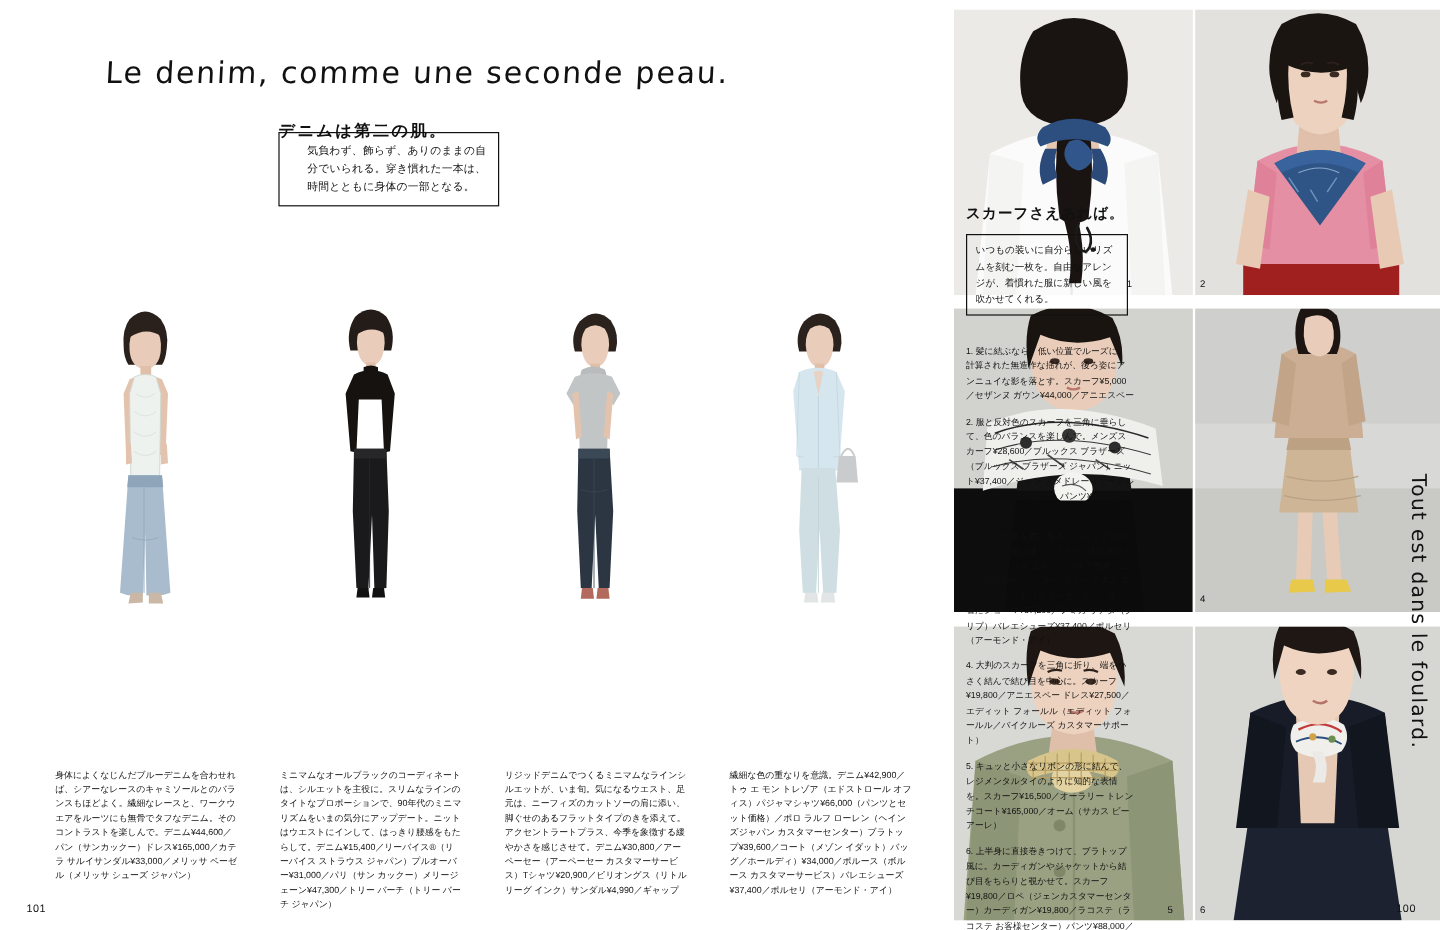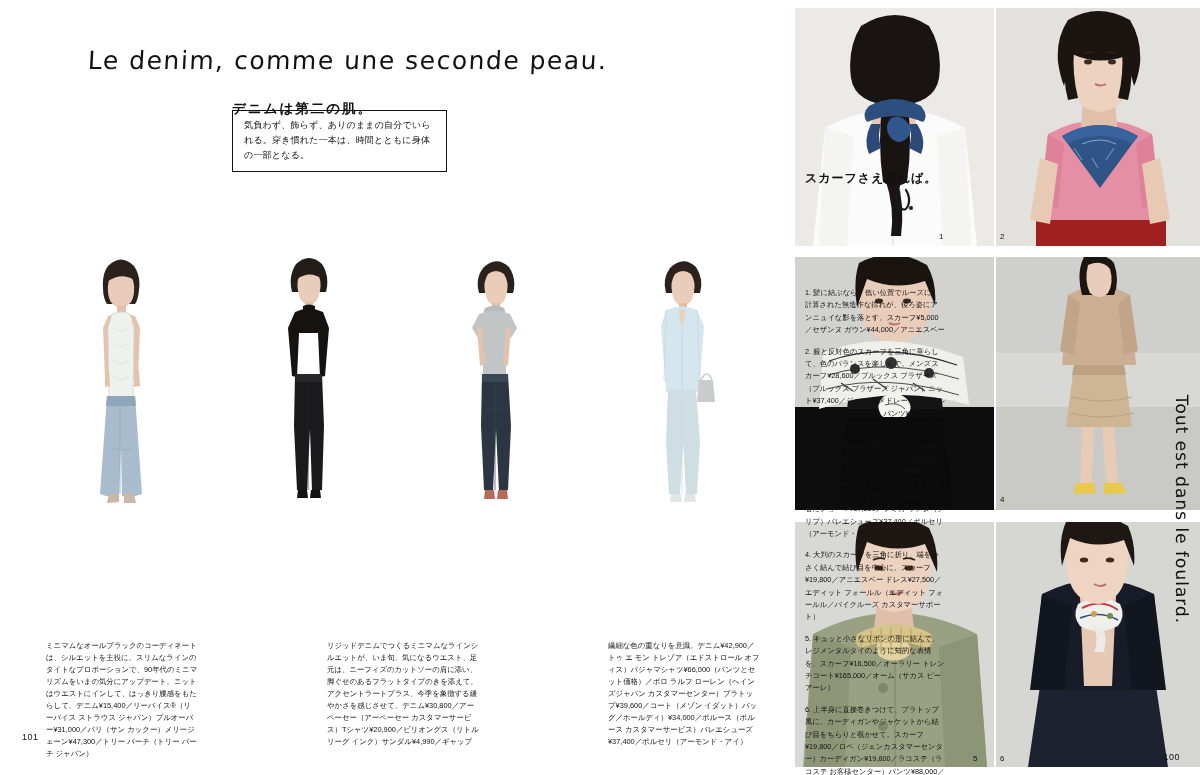--- a/index.html
+++ b/index.html
@@ -48,23 +48,23 @@
     font-size: 13.5px;
     font-weight: bold;
     letter-spacing: 2px;
     color: #111;
     margin-top: 12px;
   }
   .lead-box {
     position: absolute;
     left: 232px;
     top: 110px;
-    width: 215px;
+    width: 184px;
     border: 1px solid #111;
-    padding: 7px 9px 8px 11px;
+    padding: 7px 9px 8px 23px;
     box-sizing: border-box;
   }
   .lead-box p {
     margin: 0;
     font-size: 9px;
     line-height: 1.65;
     color: #111;
     letter-spacing: 0.2px;
   }
 
@@ -103,21 +103,21 @@
   .caption {
     width: 152px;
     font-size: 7.4px;
     line-height: 1.62;
     color: #111;
     letter-spacing: 0px;
   }
   .folio-left {
     position: absolute;
     left: 22px;
-    top: 732px;
+    top: 752px;
     font-size: 9px;
     color: #111;
     letter-spacing: 0.5px;
   }
 
   
   .page-right {
     position: relative;
     width: 405px;
     height: 775px;
@@ -299,20 +299,21 @@
           <path d="M95 132 q6 -12 11 0" stroke="#c9cbcc" fill="none" stroke-width="1.6"></path>
 
           <path d="M65 246 l10 0 l1 8 l-12 0z" fill="#e2e5e6"></path>
           <path d="M79 246 l10 0 l1 8 l-12 0z" fill="#e2e5e6"></path>
         </svg>
       </div>
 
     </div>
 
     <div class="captions">
+      <div class="caption">身体によくなじんだブルーデニムを合わせれば、シアーなレースのキャミソールとのバランスもほどよく。繊細なレースと、ワークウエアをルーツにも無骨でタフなデニム。そのコントラストを楽しんで。デニム¥44,600／パン（サンカックー）ドレス¥165,000／カテラ サルイサンダル¥33,000／メリッサ ベーゼル（メリッサ シューズ ジャパン）</div>
       <div class="caption">ミニマムなオールブラックのコーディネートは、シルエットを主役に。スリムなラインのタイトなプロポーションで、90年代のミニマリズムをいまの気分にアップデート。ニットはウエストにインして、はっきり腰感をもたらして。デニム¥15,400／リーバイス®（リーバイス ストラウス ジャパン）プルオーバー¥31,000／パリ（サン カックー）メリージェーン¥47,300／トリー バーチ（トリー バーチ ジャパン）</div>
       <div class="caption">リジッドデニムでつくるミニマムなラインシルエットが、いま旬。気になるウエスト、足元は、ニーフィズのカットソーの肩に添い、脚ぐせのあるフラットタイプのきを添えて。アクセントラートプラス、今季を象徴する緩やかさを感じさせて。デニム¥30,800／アーペーセー（アーペーセー カスタマーサービス）Tシャツ¥20,900／ビリオングス（リトルリーグ インク）サンダル¥4,990／ギャップ</div>
       <div class="caption">繊細な色の重なりを意識。デニム¥42,900／トゥ エ モン トレゾア（エドストロール オフィス）パジャマシャツ¥66,000（パンツとセット価格）／ポロ ラルフ ローレン（ヘインズジャパン カスタマーセンター）ブラトップ¥39,600／コート（メゾン イダット）バッグ／ホールディ）¥34,000／ポルース（ボルース カスタマーサービス）バレエシューズ¥37,400／ポルセリ（アーモンド・アイ）</div>
     </div>
 
     <div class="folio-left">101</div>
   </div>
 
   <div class="page-right">
 
@@ -496,20 +497,21 @@
         <path d="M70 0 q32 -14 62 4 q8 18 6 40 l-10 -26 q-28 10 -54 -2 l-8 28 q-4 -26 4 -44z" fill="#1e1714"></path>
         <ellipse cx="88" cy="38" rx="4.2" ry="2.5" fill="#3b2a22"></ellipse>
         <ellipse cx="114" cy="38" rx="4.2" ry="2.5" fill="#3b2a22"></ellipse>
         <path d="M98 62 q7 4 12 0" stroke="#b5746a" stroke-width="2" fill="none"></path>
       </svg>
       <div class="ph-num" style="left:4px; top:232px;">6</div>
     </div>
 
     <div class="rp-text-col">
       <div class="rp-title">スカーフさえあれば。</div>
+      <div class="rp-lead">いつもの装いに自分らしいリズムを刻む一枚を。自由なアレンジが、着慣れた服に新しい風を吹かせてくれる。</div>
     </div>
 
     <div class="rp-credits">
       <p>1. 髪に結ぶなら、低い位置でルーズに。計算された無造作な揺れが、後ろ姿にアンニュイな影を落とす。スカーフ¥5,000／セザンヌ ガウン¥44,000／アニエスベー</p>
       <p>2. 服と反対色のスカーフを三角に垂らして、色のバランスを楽しんで。メンズスカーフ¥28,600／ブルックス ブラザーズ（ブルックス ブラザーズ ジャパン）ニット¥37,400／ジョン スメドレー（リーミルズ アンド カンパニー）パンツ¥52,000／セザンヌ</p>
       <p>3. 大判の一枚を襟に巻き、ベルトで留めてスカート風に纏う。スカーフ¥27,500／ヴィンセンツォ エマッツ（抜下商事）ニット¥30,800／パトナー フォー アダム エ ロペ（ジェンカスタマーセンター）中に着たショーマ¥57,200／フミカ ウチダ（クリプ）バレエシューズ¥37,400／ポルセリ（アーモンド・アイ）</p>
       <p>4. 大判のスカーフを三角に折り、端を小さく結んで結び目を中心に。スカーフ¥19,800／アニエスベー ドレス¥27,500／エディット フォールル（エディット フォールル／バイクルーズ カスタマーサポート）</p>
       <p>5. キュッと小さなリボンの形に結んで、レジメンタルタイのように知的な表情を。スカーフ¥16,500／オーラリー トレンチコート¥165,000／オーム（サカス ビーアーレ）</p>
       <p>6. 上半身に直接巻きつけて、ブラトップ風に。カーディガンやジャケットから結び目をちらりと覗かせて。スカーフ¥19,800／ロペ（ジェンカスタマーセンター）カーディガン¥19,800／ラコステ（ラコステ お客様センター）パンツ¥88,000／ジョゼフ（ジョゼフ ジャパン）</p>
     </div>

